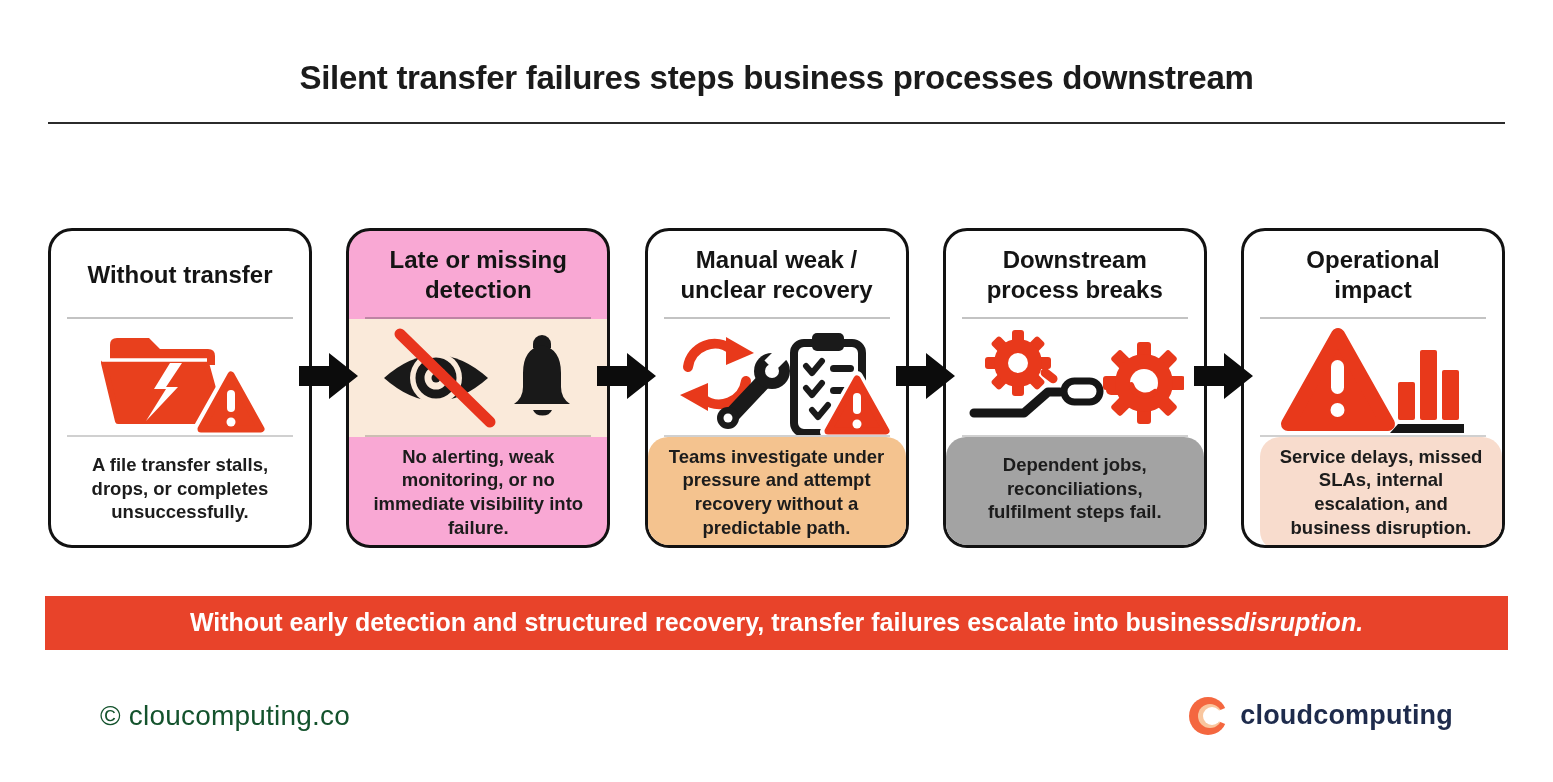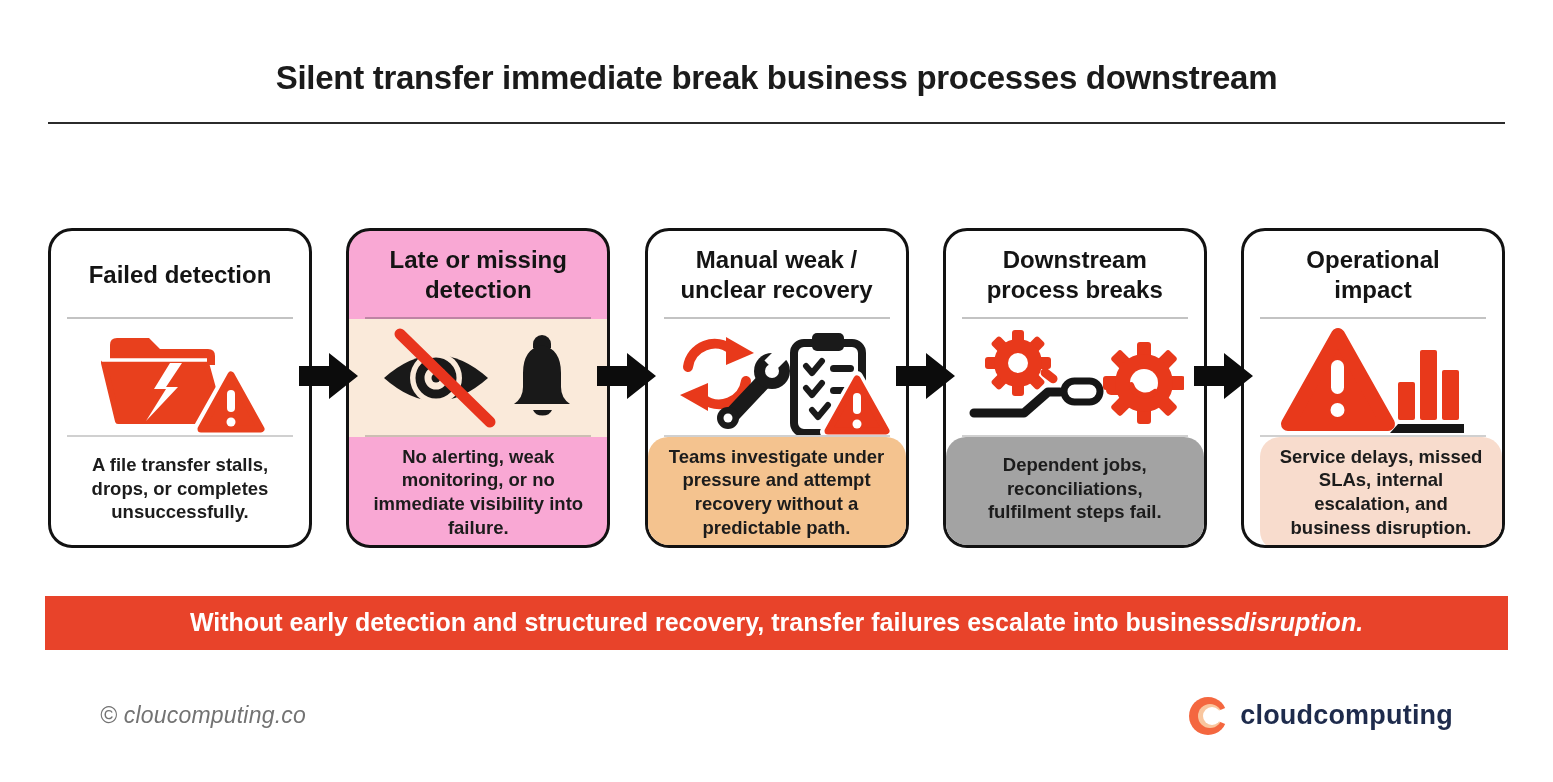--- a/index.html
+++ b/index.html
@@ -84,37 +84,37 @@
     color: #ffffff; font-size: 25px; font-weight: bold;
   }
   .banner em { font-style: italic; }
 
   
   .footer {
     margin-top: 44px;
     display: flex; justify-content: space-between; align-items: center;
     padding: 0 52px;
   }
-  .copyright { font-size: 23px; color: #737373; letter-spacing: 0.2px; font-style: italic; }
+  .copyright { font-size: 28px; color: #14532d; letter-spacing: 0.2px; }
   .logo { display: flex; align-items: center; gap: 10px; }
   .logo-text { font-size: 27px; font-weight: bold; color: #1E2B4C; letter-spacing: 0.2px; }
 </style>
 </head>
 <body>
 
 <div class="page">
 
-  <h1 class="page-title">Silent transfer immediate break business processes downstream</h1>
+  <h1 class="page-title">Silent transfer failures steps business processes downstream</h1>
   <div class="title-rule"></div>
 
   <div class="cards-row">
 
     <div class="card card-1">
       <div class="card-header">
-        <span class="card-title">Failed detection</span>
+        <span class="card-title">Without transfer</span>
       </div>
       <div class="card-icon">
         <svg width="172" height="110" viewBox="0 0 172 110">
           <path d="M16 42 V22 q0-7 7-7 h32 l11 11 h48 q7 0 7 7 v9 z" fill="#E8401D"></path>
           <path d="M10 40 H112 L128 98 H24 z" fill="#E8401D" stroke="#E8401D" stroke-width="6" stroke-linejoin="round"></path>
           <path d="M8 37 H113" stroke="#ffffff" stroke-width="3.5"></path>
           <path d="M76 40 L60 66 h12 L52 98 L84 64 H72 L88 40 z" fill="#ffffff"></path>
           <path d="M137 50 L169 107 H105 z" fill="none" stroke="#ffffff" stroke-width="13" stroke-linejoin="round"></path>
           <path d="M137 52 L167 106 H107 z" fill="#E8401D" stroke="#E8401D" stroke-width="7" stroke-linejoin="round"></path>
           <rect x="133" y="67" width="8" height="22" rx="4" fill="#ffffff"></rect>

